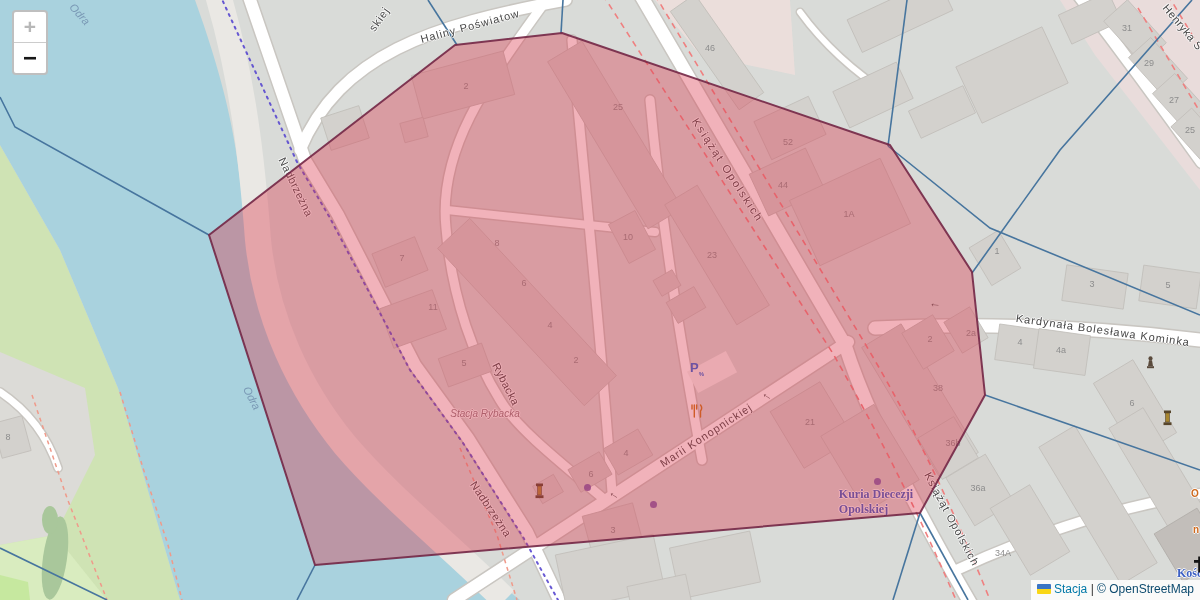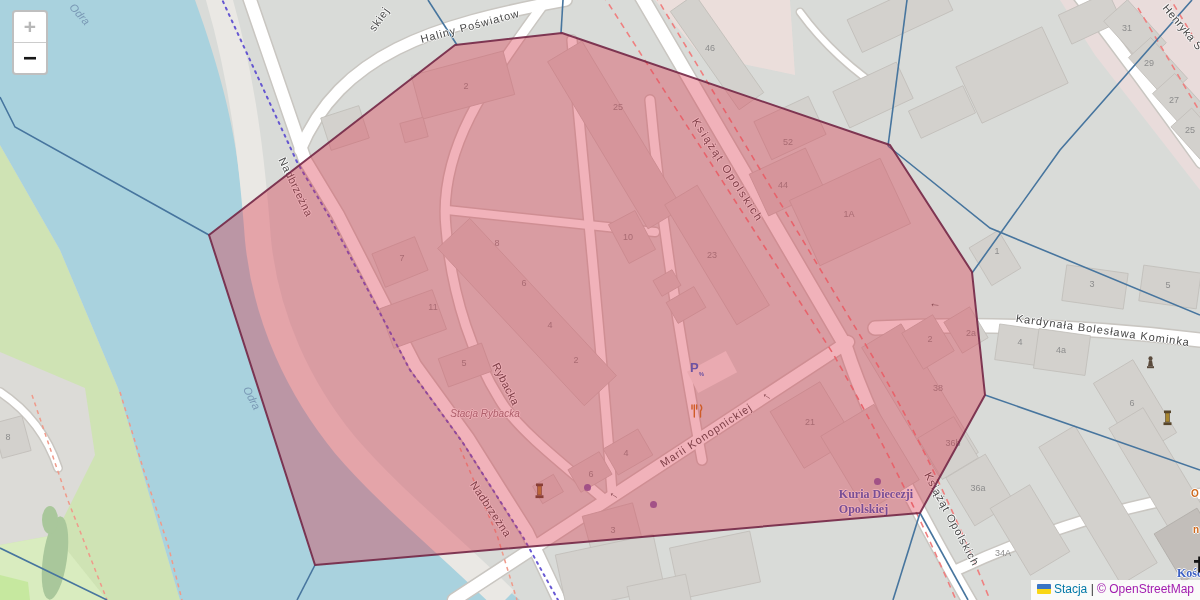--- a/index.html
+++ b/index.html
@@ -25,21 +25,21 @@
   .zoom-ctl{position:absolute;left:12px;top:10px;width:32px;background:#fff;
             border:2px solid rgba(0,0,0,.25);border-radius:4px;z-index:50;}
   .zoom-btn{width:32px;height:30px;line-height:29px;text-align:center;font-weight:bold;
             font-size:21px;cursor:pointer;user-select:none;}
   .zoom-in{color:#b8b8b8;border-bottom:1px solid #ccc;border-radius:4px 4px 0 0;}
   .zoom-out{color:#171717;font-size:24px;border-radius:0 0 4px 4px;}
   .attrib{position:absolute;right:0;bottom:0;background:rgba(255,255,255,.85);
           padding:2px 6px 3px 6px;font-size:12px;color:#333;z-index:50;line-height:15px;}
   .attrib a{text-decoration:none;}
   .lf-link{color:#0078A8;cursor:pointer;}
-  .osm-link{color:#a21caf;cursor:pointer;}
+  .osm-link{color:#0c4a6e;cursor:pointer;}
   .flag{display:inline-block;width:14px;height:10px;vertical-align:-1px;border-radius:1px;overflow:hidden;}
   .flag i{display:block;height:5px;}
 </style>
 </head>
 <body>
 
 <div id="map">
   <svg id="base" width="1200" height="600">
       <rect x="0" y="0" width="1200" height="600" fill="#d9dbd8"></rect>
       <path d="M 0,145 L 60,250 L 118,388 L 180,600 L 0,600 Z" fill="#cfe3b4"></path>

